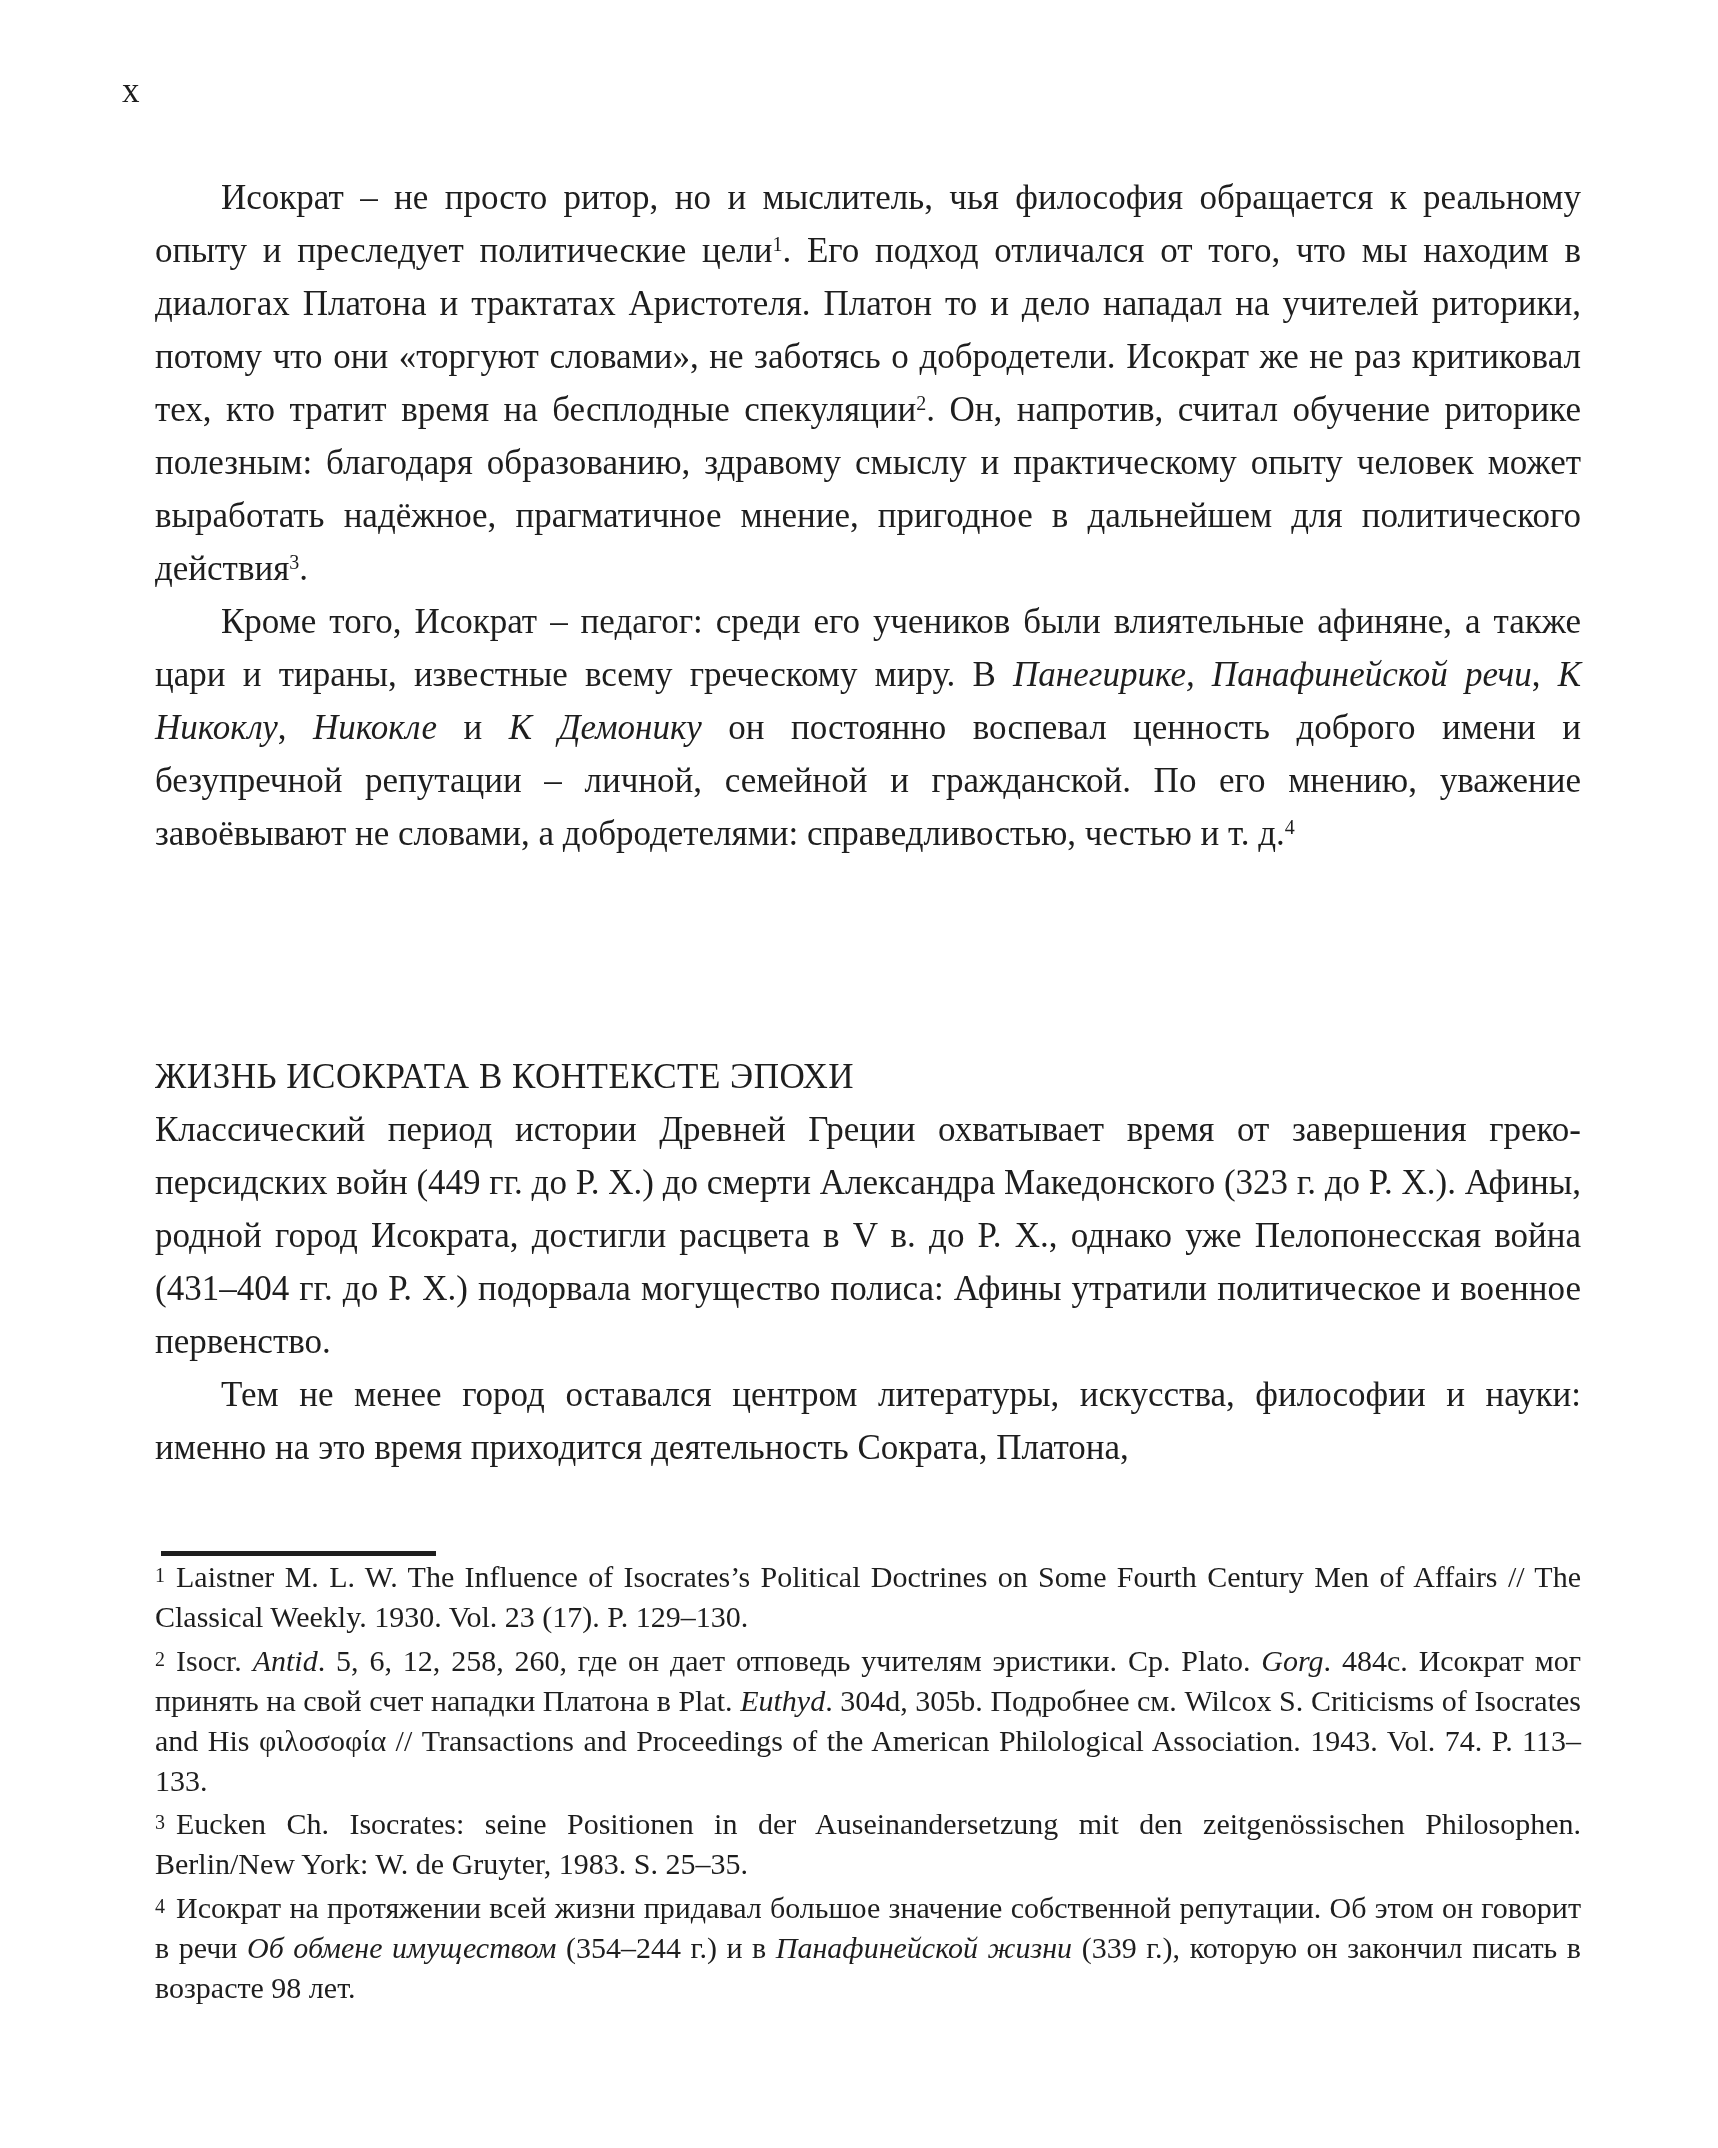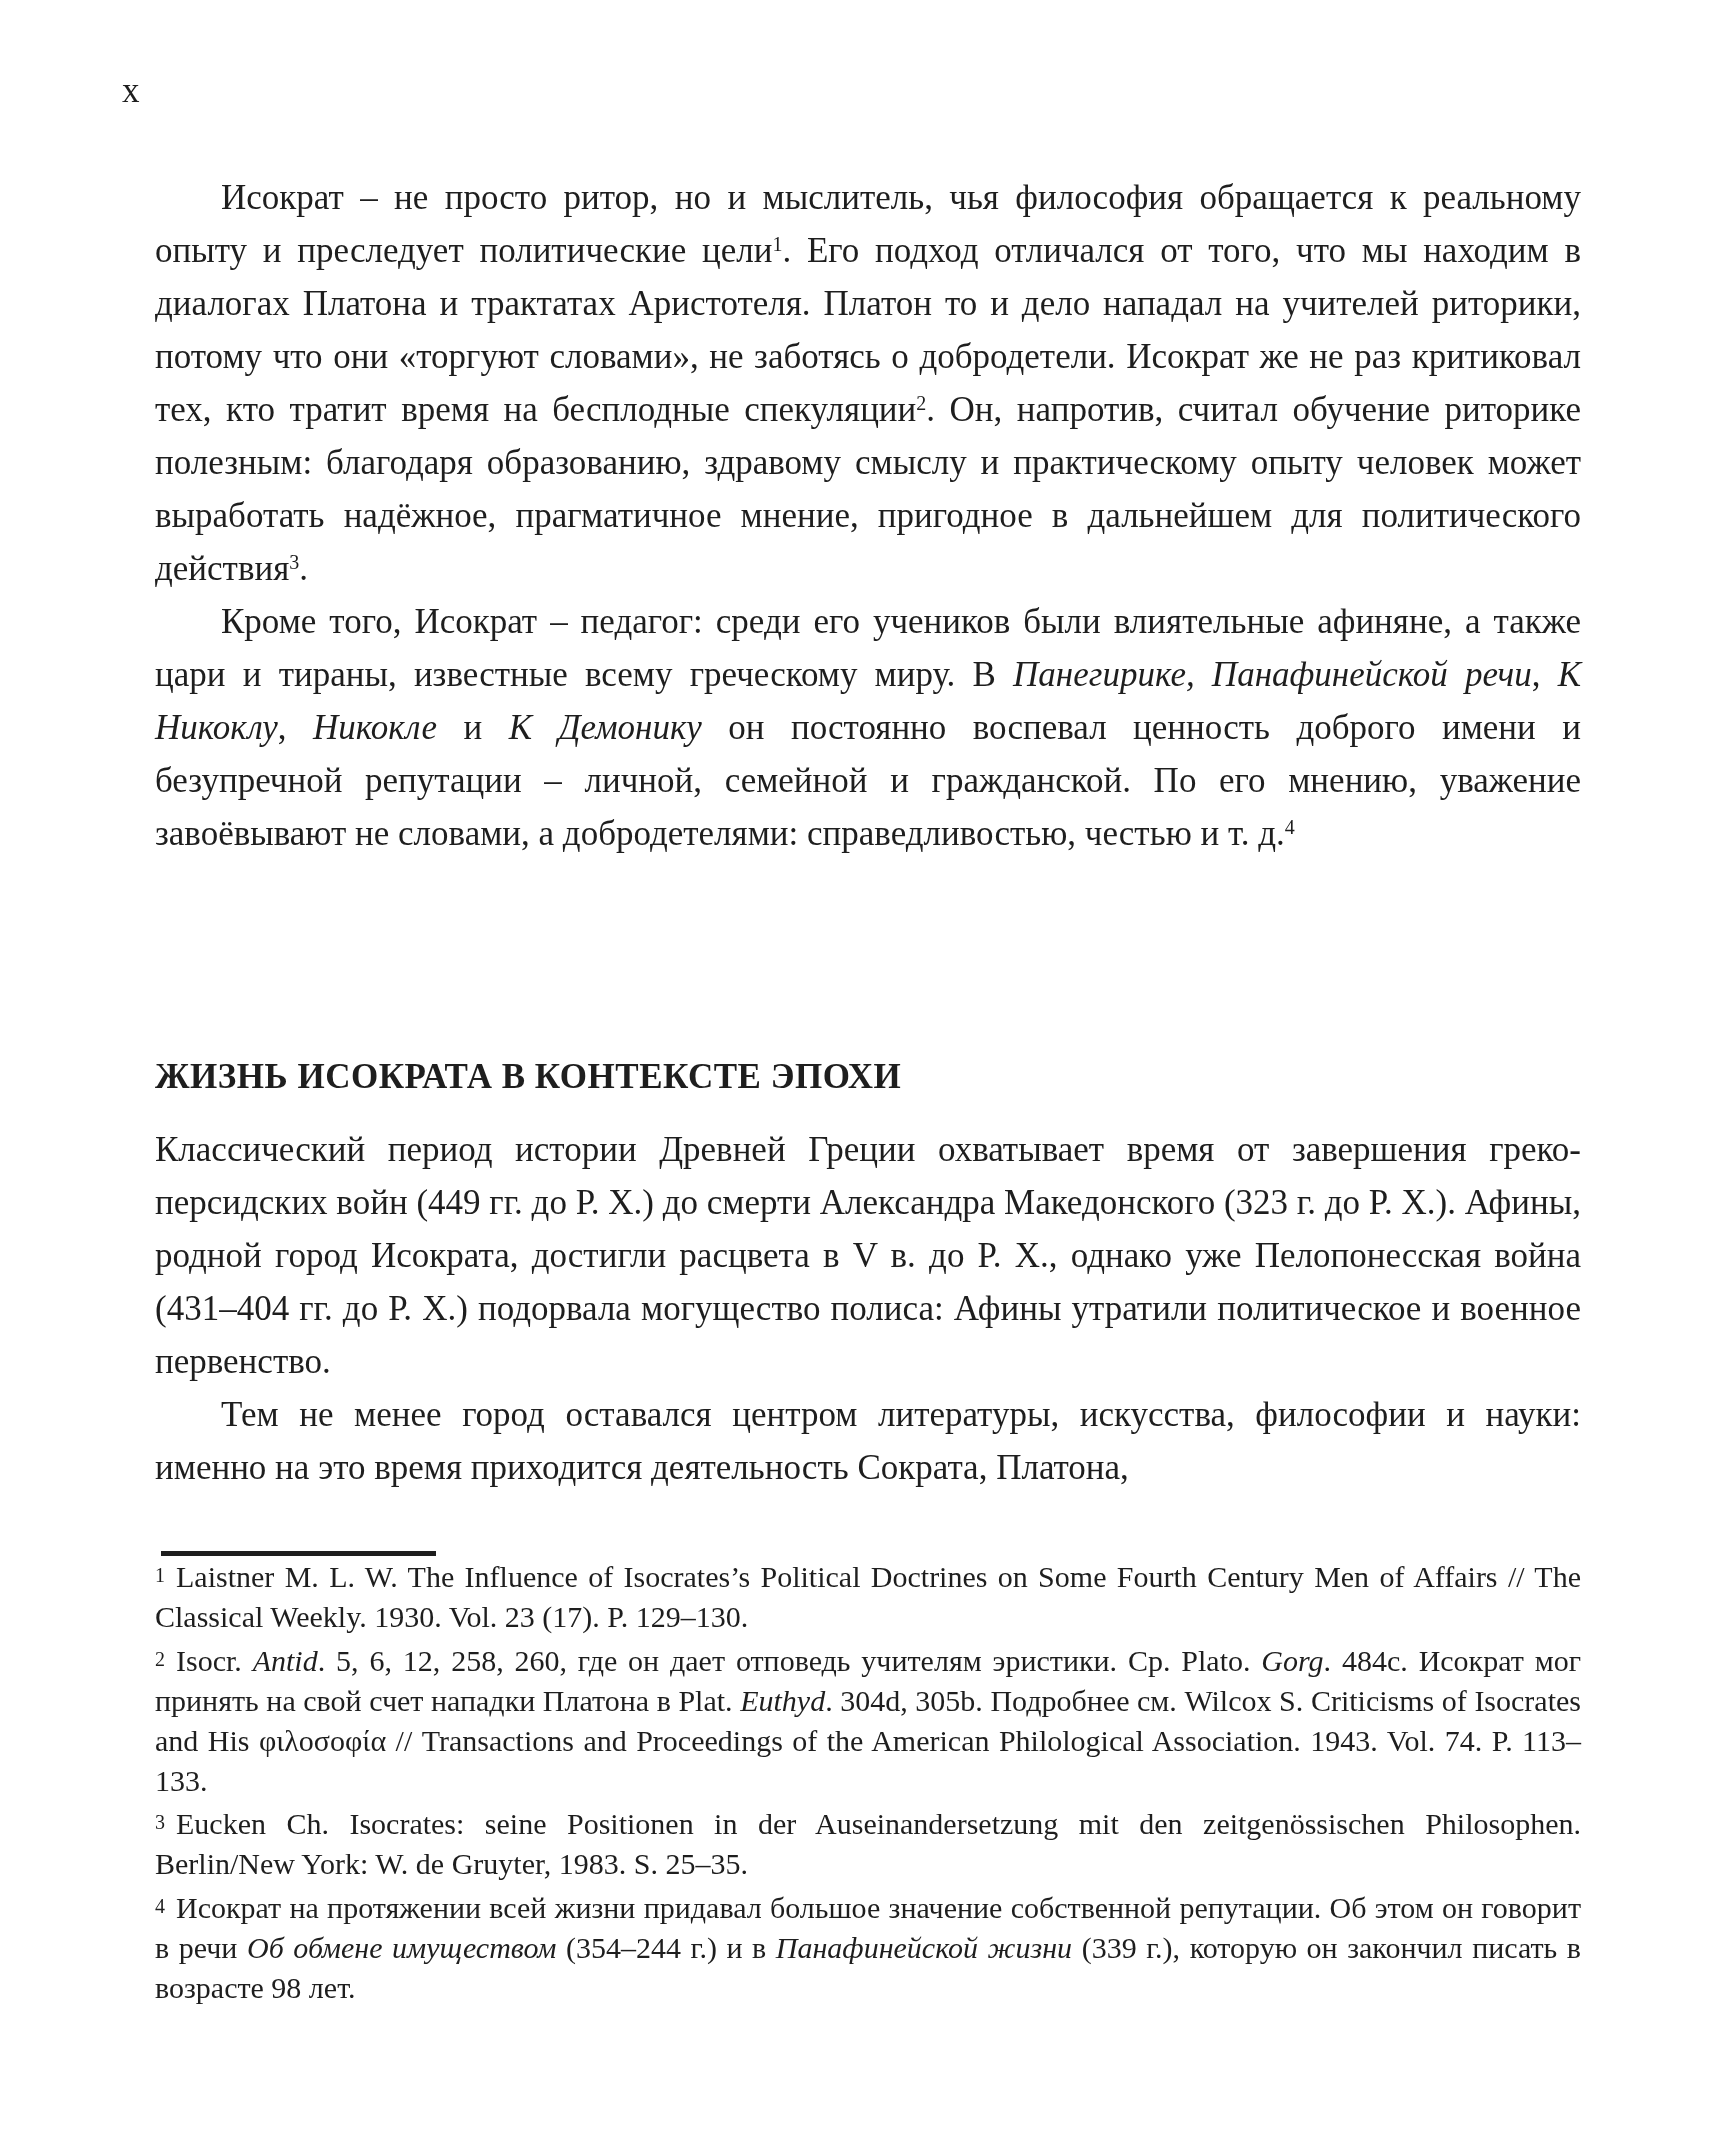--- a/index.html
+++ b/index.html
@@ -1,23 +1,23 @@
 <!DOCTYPE html>
 <html style="font-size:14.5px"><head>
 <meta charset="utf-8">
 <style>
   html, body { margin: 0; padding: 0; background: #ffffff; }
   body { width: 1718px; height: 2148px; position: relative; overflow: hidden; color: #1e1e1e; font-family: "Liberation Serif", "DejaVu Serif", serif; }
   .page-num { position: absolute; left: 122px; top: 71px; font-size: 35px; line-height: 40px; }
   .col { position: absolute; left: 155px; width: 1426px; }
   .body-text { font-size: 35px; line-height: 53px; text-align: justify; hyphens: manual; }
   .body-text p { margin: 0; text-indent: 66px; }
-  .body-text p.noindent { text-indent: 0; margin-top: 20px; }
+  .body-text p.noindent { text-indent: 0; }
   .sec1 { top: 148px; margin-top: 23px; }
-  .heading { position: absolute; left: 155px; top: 1050px; font-size: 35px; line-height: 53px; letter-spacing: 0.5px; margin: 0; font-weight: bold; }
+  .heading { position: absolute; left: 155px; top: 1050px; font-size: 35px; line-height: 53px; letter-spacing: 0.5px; margin: 0; font-weight: normal; }
   .sec2 { top: 1103px; }
   sup.fnref { font-size: 20px; line-height: 0; vertical-align: super; position: relative; top: 1.8px; }
   .fn-rule { position: absolute; left: 161px; top: 1551px; width: 275px; height: 4.5px; background: #1e1e1e; }
   .footnotes { position: absolute; left: 155px; top: 1557px; width: 1426px; font-size: 30px; line-height: 40px; text-align: justify; }
   .footnotes .fn { margin: 0 0 3.6px 0; }
   .fn-num { font-size: 20px; vertical-align: top; position: relative; top: -1.8px; margin-right: 11px; }
   i, em { font-style: italic; }
 </style>
 </head>
 <body>

